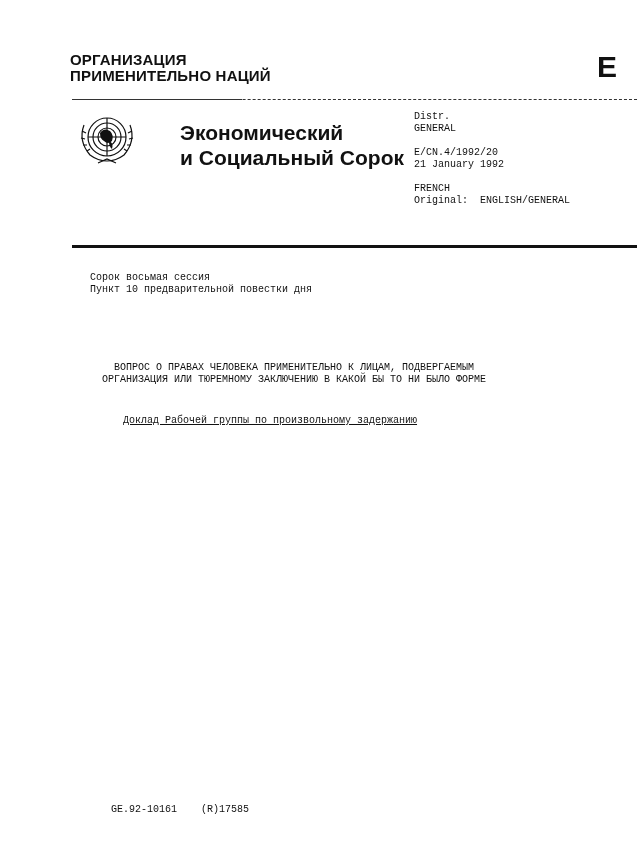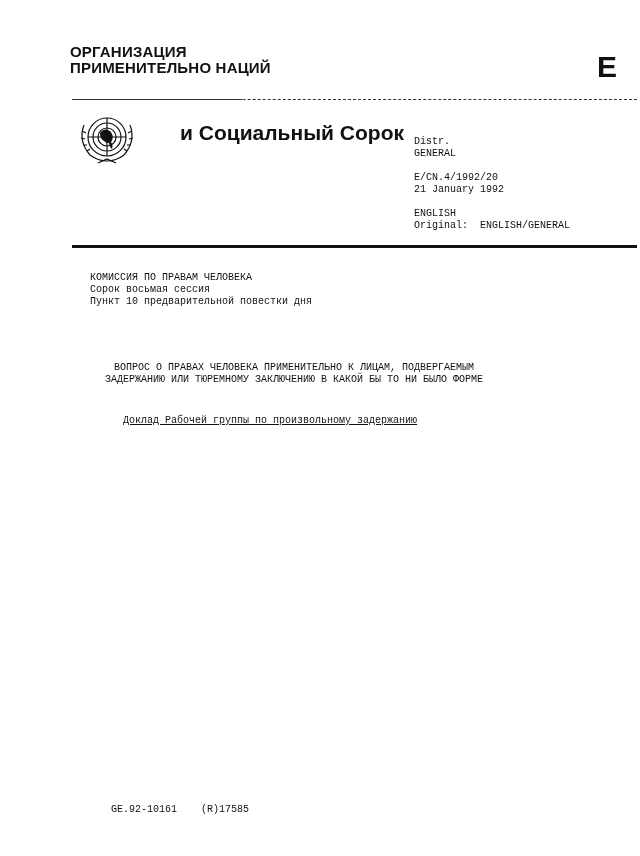--- a/index.html
+++ b/index.html
@@ -1,25 +1,25 @@
 <!DOCTYPE html>
 <html><head>
 <meta charset="utf-8">
 <style>
   html, body { margin: 0; padding: 0; background: #ffffff; }
   body { width: 640px; height: 856px; position: relative; overflow: hidden; color: #111; }
   .abs { position: absolute; }
-  .org { left: 70px; top: 44px; font-family: "Liberation Sans", sans-serif; font-weight: bold; font-size: 15px; line-height: 16px; letter-spacing: 0.2px; }
+  .org { left: 70px; top: 52px; font-family: "Liberation Sans", sans-serif; font-weight: bold; font-size: 15px; line-height: 16px; letter-spacing: 0.2px; }
   .e-letter { left: 597px; top: 52px; font-family: "Liberation Sans", sans-serif; font-weight: bold; font-size: 30px; line-height: 30px; }
   .thin-rule { left: 72px; top: 99px; width: 565px; height: 0; border-top: 1px dashed #333; }
   .thin-rule.solid { border-top: 1px solid #333; width: 170px; }
   .emblem { left: 76px; top: 111px; width: 62px; height: 56px; }
   .council { left: 180px; top: 120px; font-family: "Liberation Sans", sans-serif; font-weight: bold; font-size: 21px; line-height: 25px; }
   .mono { font-family: "Liberation Mono", monospace; font-size: 10px; line-height: 12px; }
-  .symbol-block { left: 414px; top: 136px; }
+  .symbol-block { left: 414px; top: 111px; }
   .symbol-block .gap { height: 12px; }
   .thick-rule { left: 72px; top: 245px; width: 565px; height: 3px; background: #111; }
   .meta { left: 90px; top: 272px; }
   .title { left: 0; width: 588px; top: 362px; text-align: center; }
   .subtitle { left: 0; width: 540px; top: 415px; text-align: center; }
   .subtitle span { text-decoration: underline; }
   .footer { left: 99px; top: 792px; }
 </style>
 </head>
 <body>
@@ -47,45 +47,45 @@
       <path d="M6 20 l4 2 M5 27 l4 1 M7 34 l4 0 M11 40 l3 -2"></path>
       <path d="M56 20 l-4 2 M57 27 l-4 1 M55 34 l-4 0 M51 40 l-3 -2"></path>
       <path d="M22 52 L31 48 L40 52"></path>
     </g>
     <path d="M24 22 Q28 16 34 20 Q38 24 36 30 Q32 34 28 30 Q24 28 24 22 Z" fill="#111"></path>
     <path d="M33 30 Q38 32 36 38 Q33 36 33 30 Z" fill="#111"></path>
   </svg>
 </div>
 
 <div class="abs council">
+  <div>Экономический</div>
   <div>и Социальный Сорок</div>
 </div>
 
 <div class="abs symbol-block mono">
   <div>Distr.</div>
   <div>GENERAL</div>
   <div class="gap"></div>
   <div>E/CN.4/1992/20</div>
   <div>21 January 1992</div>
   <div class="gap"></div>
-  <div>ENGLISH</div>
+  <div>FRENCH</div>
   <div style="white-space:pre">Original:  ENGLISH/GENERAL</div>
 </div>
 
 <div class="abs thick-rule"></div>
 
 <div class="abs meta mono">
-  <div>КОМИССИЯ ПО ПРАВАМ ЧЕЛОВЕКА</div>
   <div>Сорок восьмая сессия</div>
   <div>Пункт 10 предварительной повестки дня</div>
 </div>
 
 <div class="abs title mono">
   <div>ВОПРОС О ПРАВАХ ЧЕЛОВЕКА ПРИМЕНИТЕЛЬНО К ЛИЦАМ, ПОДВЕРГАЕМЫМ</div>
-  <div>ЗАДЕРЖАНИЮ ИЛИ ТЮРЕМНОМУ ЗАКЛЮЧЕНИЮ В КАКОЙ БЫ ТО НИ БЫЛО ФОРМЕ</div>
+  <div>ОРГАНИЗАЦИЯ ИЛИ ТЮРЕМНОМУ ЗАКЛЮЧЕНИЮ В КАКОЙ БЫ ТО НИ БЫЛО ФОРМЕ</div>
 </div>
 
 <div class="abs subtitle mono">
   <span>Доклад Рабочей группы по произвольному задержанию</span>
 </div>
 
 <div class="abs footer mono" style="white-space:pre">
   <span>GE.92-10161</span>    <span>(R)17585</span>
 </div>
 

